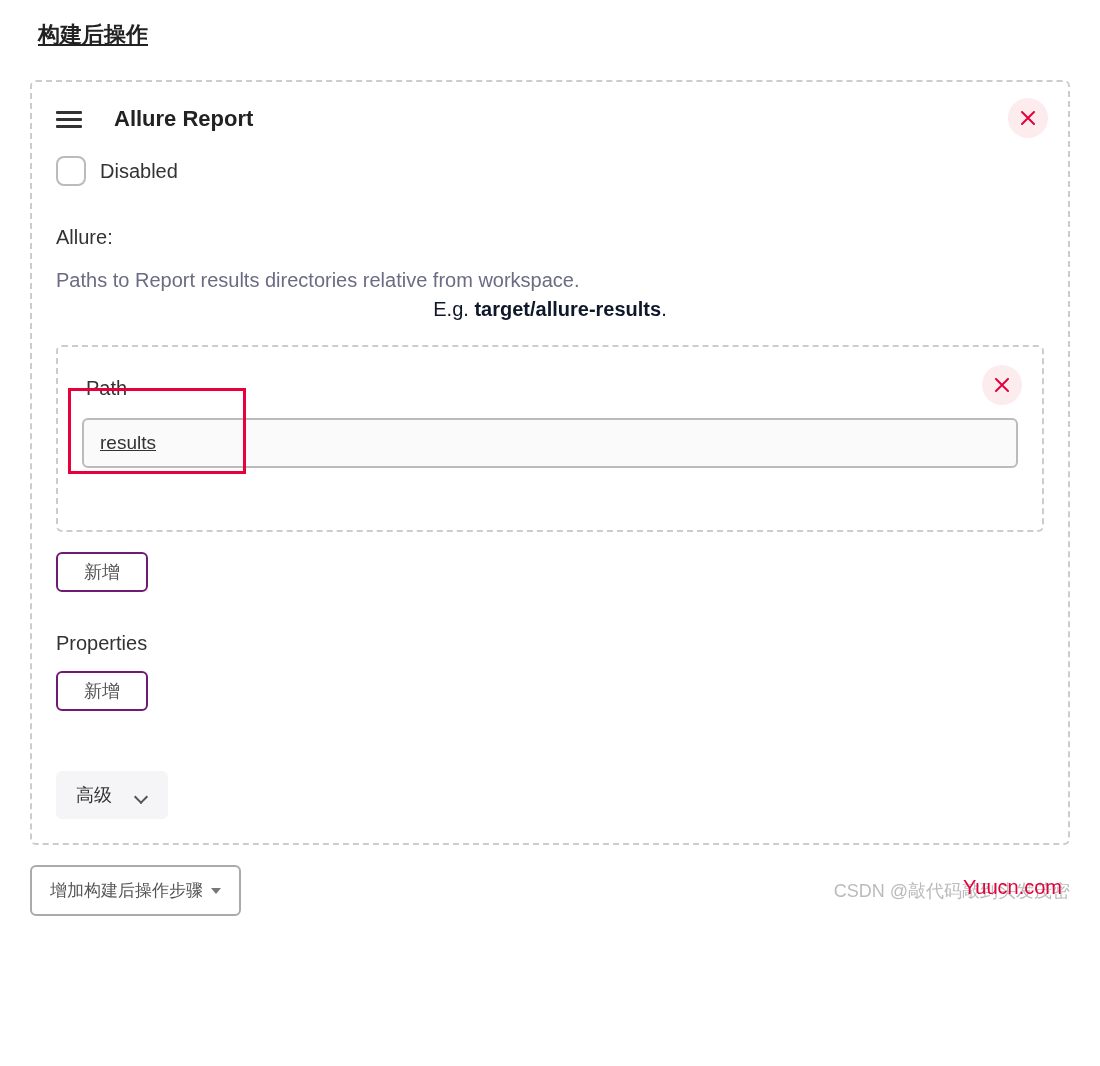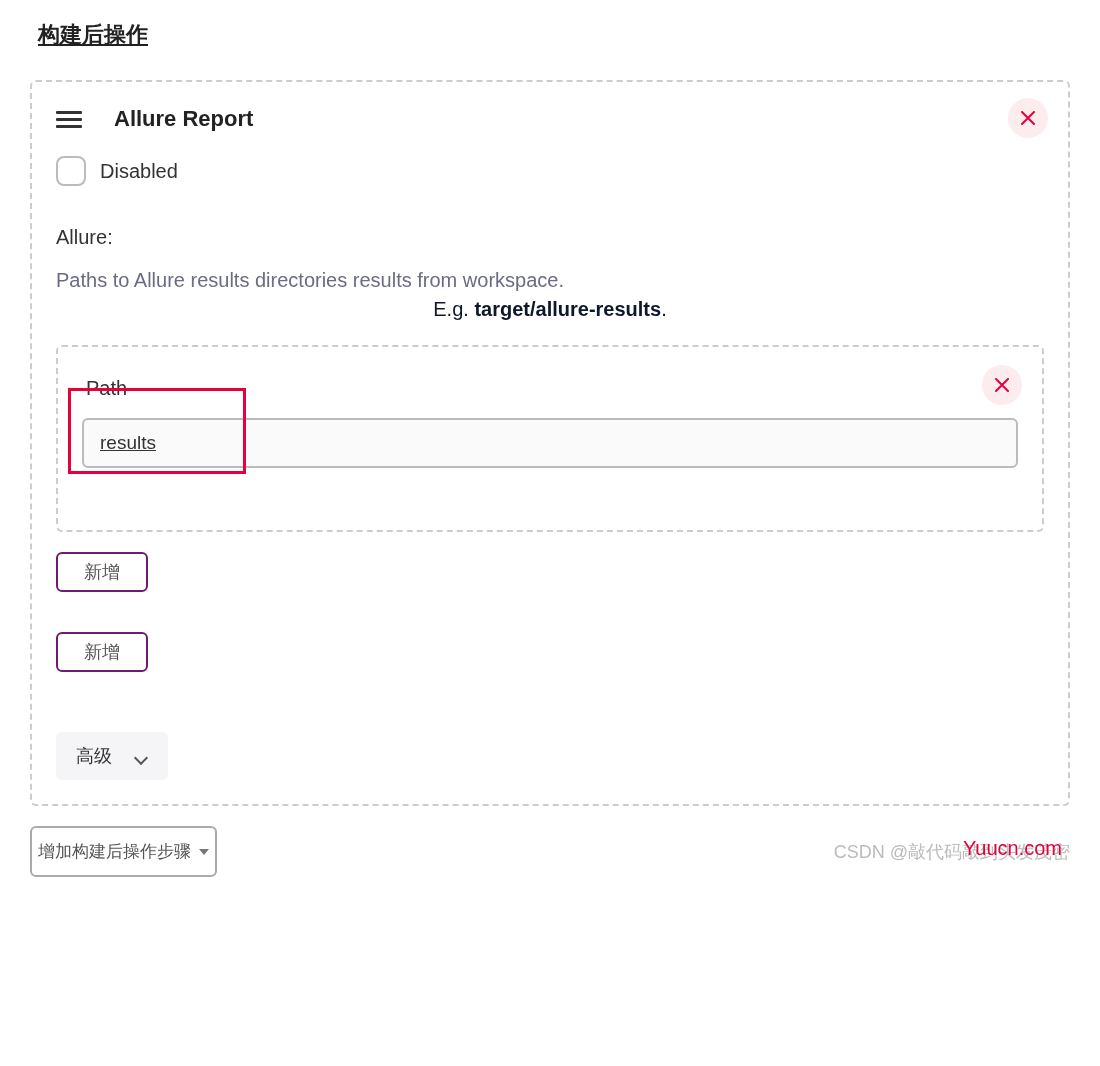--- a/index.html
+++ b/index.html
@@ -183,21 +183,21 @@
     }
     .bottom-row {
       display: flex;
       justify-content: space-between;
       align-items: center;
       margin-top: 20px;
     }
     .add-step-btn {
       border: 2px solid #aaa;
       border-radius: 6px;
-      padding: 12px 6px;
+      padding: 12px 18px;
       font-size: 17px;
       color: #555;
       background: #fff;
       cursor: pointer;
       display: inline-flex;
       align-items: center;
       gap: 8px;
       font-family: inherit;
       font-weight: 500;
     }
@@ -245,21 +245,21 @@
     <div class="panel-title">Allure Report</div>
   </div>
 
   <div class="disabled-row">
     <div class="checkbox"></div>
     <div class="disabled-label">Disabled</div>
   </div>
 
   <div class="results-label">Allure:</div>
 
-  <div class="description">Paths to Allure results directories results from workspace.</div>
+  <div class="description">Paths to Report results directories relative from workspace.</div>
   <div class="description-eg">
     <span>E.g. </span><span class="bold">target/allure-results</span><span>.</span>
   </div>
 
   <div class="inner-dashed">
     <div class="close-btn close-inner">
       <svg width="14" height="14" viewBox="0 0 14 14">
             <path d="M1 1 L13 13 M13 1 L1 13" stroke="#e6003c" stroke-width="2" fill="none" stroke-linecap="round"></path>
           </svg>
     </div>
@@ -267,20 +267,21 @@
     <div class="input-wrapper">
       <input class="path-input" type="text" value="results" style="">
       <div class="red-highlight"></div>
     </div>
   </div>
 
   <div class="add-row">
     <button class="add-btn">新增</button>
   </div>
 
+  <div class="properties-label">Properties</div>
   <div>
     <button class="add-btn">新增</button>
   </div>
 
   <button class="advanced-btn">
     <span>高级</span>
     <span class="chevron-down"></span>
   </button>
 
 </div>

